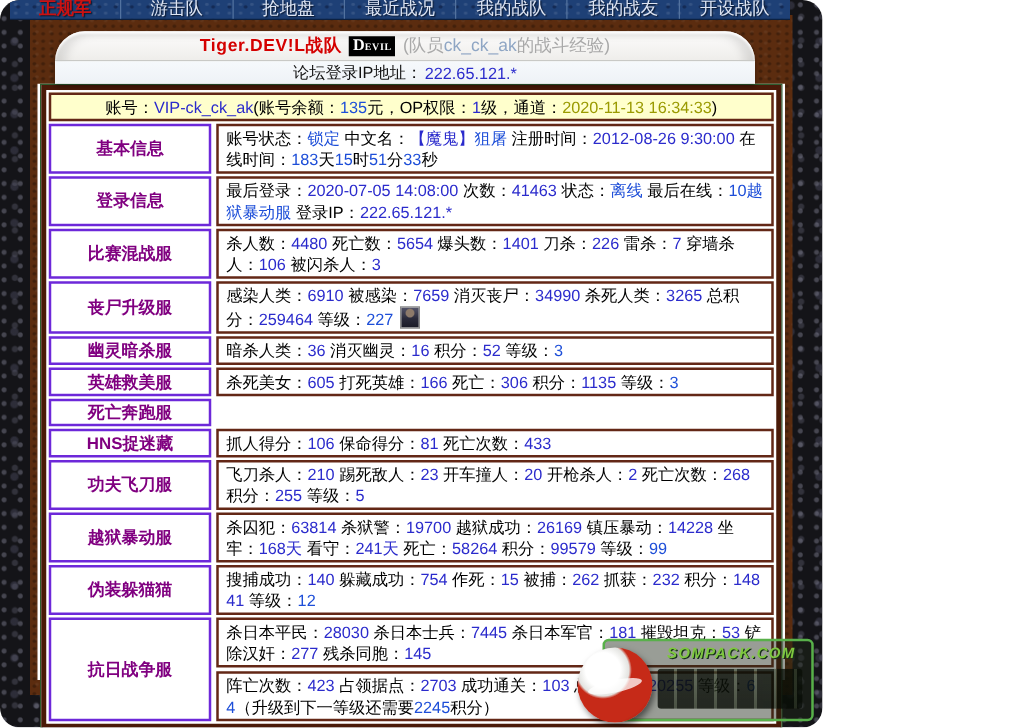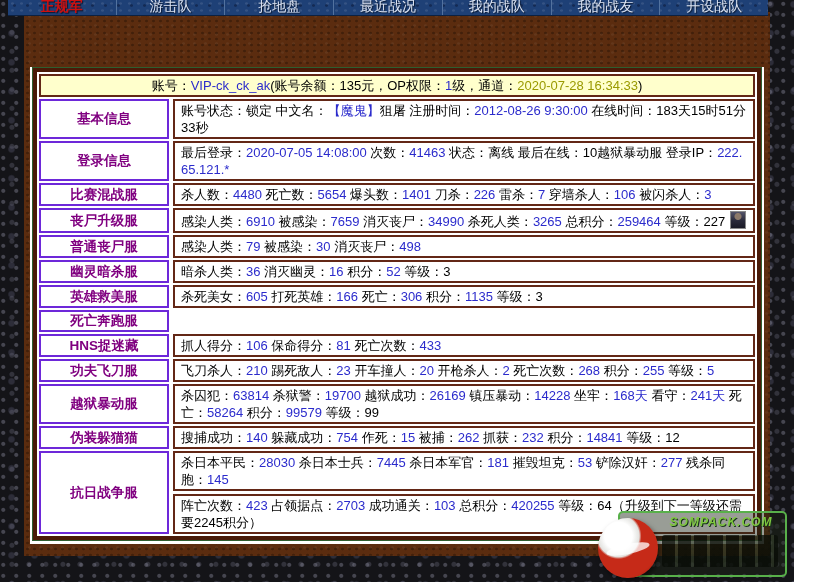--- a/index.html
+++ b/index.html
@@ -1,23 +1,23 @@
 <!DOCTYPE html>
 <html><head>
 <meta charset="utf-8">
 <style>
   html,body{margin:0;padding:0;}
   body{font-family:"Liberation Sans","DejaVu Sans",sans-serif;}
-  .screen{position:relative;width:794px;height:582px;overflow:hidden;
+  .screen{position:relative;width:658px;height:582px;overflow:hidden;
     background-color:#141418;
     background-image:
       radial-gradient(circle at 25% 35%, rgba(130,130,148,.45) 0 1.5px, transparent 2.5px),
       radial-gradient(circle at 70% 70%, rgba(95,95,112,.4) 0 2px, transparent 3px),
       radial-gradient(circle at 50% 15%, rgba(62,62,78,.6) 0 2.5px, transparent 4px);
-    background-size:13px 11px,17px 19px,23px 29px;}
+    background-size:13px 11px,17px 19px,23px 29px;border-radius:16px;}
   
   .page-bg{position:absolute;left:24px;right:24px;top:12px;bottom:26px;z-index:1;
     background-color:#5b2c0f;
     background-image:
       radial-gradient(rgba(0,0,0,.28) 1px, transparent 2px),
       radial-gradient(rgba(255,255,255,.05) 1px, transparent 2px);
     background-size:7px 6px,11px 9px;}
   
   .navbar{position:absolute;left:8px;right:26px;top:0;height:15px;z-index:4;overflow:hidden;
     background-color:#1e4076;
@@ -54,21 +54,21 @@
   .stats-table{margin:1px 3px;border:4px solid #4a1a08;box-shadow:0 0 0 1px #2e5e30;background:#fff;padding:2px;}
   .t-row{display:flex;gap:4px;margin-bottom:2px;}
   .t-row:last-child{margin-bottom:0;}
   .t-label{width:126px;flex:0 0 126px;border:2px solid #6d28d9;display:flex;align-items:center;justify-content:center;
     color:#800080;font-weight:bold;font-size:13.5px;text-align:center;}
   .t-col{flex:1;display:flex;flex-direction:column;gap:3px;min-width:0;}
   .t-cell{border:2px solid #632716;padding:1px 6px;font-size:13px;line-height:17px;background:#fff;word-break:break-all;}
   .t-cell.account{background:#ffffcc;text-align:center;flex:1;}
   .c-k{color:#000;}
   .c-b{color:#2b2bcc;}
-  .c-r{color:#000000;}
+  .c-r{color:#1d4ed8;}
   .c-o{color:#9a9a00;}
   .avatar-icon{display:inline-block;width:14px;height:16px;margin-left:5px;vertical-align:-3px;
     border:1px solid #8a8a8a;
     background:radial-gradient(circle at 50% 28%, #8d7a6a 0 3px, transparent 4px),
                linear-gradient(180deg,#55556a 0%,#2a2a3a 55%,#1a1a26 100%);}
   
   .watermark{position:absolute;right:4px;bottom:0;width:188px;height:76px;z-index:9;}
   .wm-box{position:absolute;left:16px;top:5px;right:3px;bottom:5px;border:2px solid #58b04a;border-radius:5px;
     background:rgba(28,38,22,.45);}
   .wm-text{position:absolute;left:58px;top:9px;right:8px;text-align:center;color:#7ec83f;font-weight:bold;
@@ -91,26 +91,37 @@
   <div class="navbar" id="nav">
       <div class="nav-item accent">正规军</div>
       <div class="nav-item">游击队</div>
       <div class="nav-item">抢地盘</div>
       <div class="nav-item">最近战况</div>
       <div class="nav-item">我的战队</div>
       <div class="nav-item">我的战友</div>
       <div class="nav-item">开设战队</div>
     </div>
 
+  <div class="panel-tab">
+    <div class="title-row">
+      <span class="team">Tiger.DEV!L战队</span>
+      <span class="devil-logo"><span class="d">D</span><span class="evil">EVIL</span></span>
+      <span class="subtitle"><span>(队员</span><span class="member">ck_ck_ak</span><span>的战斗经验)</span></span>
+    </div>
+    <div class="ip-row">
+      <span class="ip-label">论坛登录IP地址：</span>
+      <span class="ip-value">222.65.121.*</span>
+    </div>
+  </div>
 
   <div class="body-white">
     <div class="stats-table" id="stats">
         <div class="t-row">
           <div class="t-col">
-            <div class="t-cell account"><span class="c-k">账号：</span><span class="c-b">VIP-ck_ck_ak</span><span class="c-k">(账号余额：</span><span class="c-r">135</span><span class="c-k">元，OP权限：</span><span class="c-b">1</span><span class="c-k">级，通道：</span><span class="c-o">2020-07-28 16:34:33</span><span class="c-k">)</span></div>
+            <div class="t-cell account"><span class="c-k">账号：</span><span class="c-b">VIP-ck_ck_ak</span><span class="c-k">(账号余额：</span><span class="c-r">135</span><span class="c-k">元，OP权限：</span><span class="c-b">1</span><span class="c-k">级，通道：</span><span class="c-o">2020-11-13 16:34:33</span><span class="c-k">)</span></div>
           </div>
         </div>
         <div class="t-row">
           <div class="t-label">基本信息</div>
           <div class="t-col">
             <div class="t-cell"><span class="c-k">账号状态：</span><span class="c-r">锁定</span><span class="c-k"> 中文名：</span><span class="c-b">【魔鬼】</span><span class="c-r">狙屠</span><span class="c-k"> 注册时间：</span><span class="c-b">2012-08-26 9:30:00</span><span class="c-k"> 在线时间：</span><span class="c-r">183</span><span class="c-k">天</span><span class="c-r">15</span><span class="c-k">时</span><span class="c-r">51</span><span class="c-k">分</span><span class="c-r">33</span><span class="c-k">秒</span></div>
           </div>
         </div>
         <div class="t-row">
           <div class="t-label">登录信息</div>
@@ -121,26 +132,20 @@
         <div class="t-row">
           <div class="t-label">比赛混战服</div>
           <div class="t-col">
             <div class="t-cell"><span class="c-k">杀人数：</span><span class="c-b">4480</span><span class="c-k"> 死亡数：</span><span class="c-b">5654</span><span class="c-k"> 爆头数：</span><span class="c-b">1401</span><span class="c-k"> 刀杀：</span><span class="c-b">226</span><span class="c-k"> 雷杀：</span><span class="c-b">7</span><span class="c-k"> 穿墙杀人：</span><span class="c-b">106</span><span class="c-k"> 被闪杀人：</span><span class="c-b">3</span></div>
           </div>
         </div>
         <div class="t-row">
           <div class="t-label">丧尸升级服</div>
           <div class="t-col">
             <div class="t-cell"><span class="c-k">感染人类：</span><span class="c-b">6910</span><span class="c-k"> 被感染：</span><span class="c-b">7659</span><span class="c-k"> 消灭丧尸：</span><span class="c-b">34990</span><span class="c-k"> 杀死人类：</span><span class="c-b">3265</span><span class="c-k"> 总积分：</span><span class="c-b">259464</span><span class="c-k"> 等级：</span><span class="c-r">227</span><span class="avatar-icon"></span></div>
-          </div>
-        </div>
-        <div class="t-row">
-          <div class="t-label">普通丧尸服</div>
-          <div class="t-col">
-            <div class="t-cell"><span class="c-k">感染人类：</span><span class="c-b">79</span><span class="c-k"> 被感染：</span><span class="c-b">30</span><span class="c-k"> 消灭丧尸：</span><span class="c-b">498</span></div>
           </div>
         </div>
         <div class="t-row">
           <div class="t-label">幽灵暗杀服</div>
           <div class="t-col">
             <div class="t-cell"><span class="c-k">暗杀人类：</span><span class="c-b">36</span><span class="c-k"> 消灭幽灵：</span><span class="c-b">16</span><span class="c-k"> 积分：</span><span class="c-b">52</span><span class="c-k"> 等级：</span><span class="c-r">3</span></div>
           </div>
         </div>
         <div class="t-row">
           <div class="t-label">英雄救美服</div>

